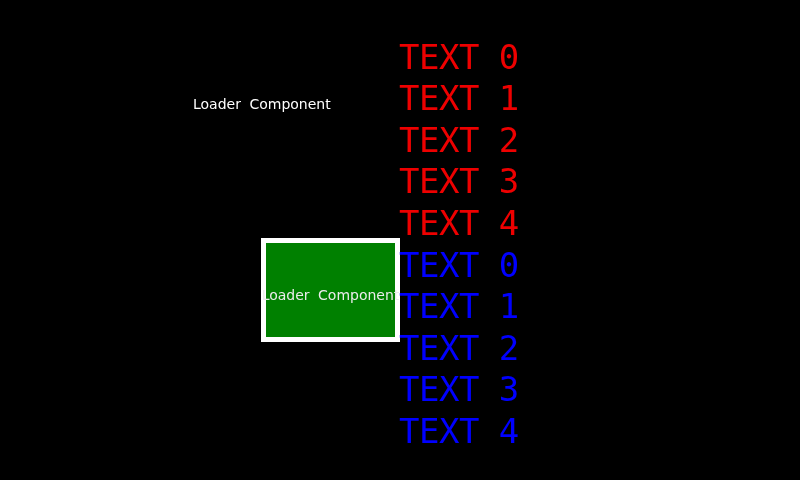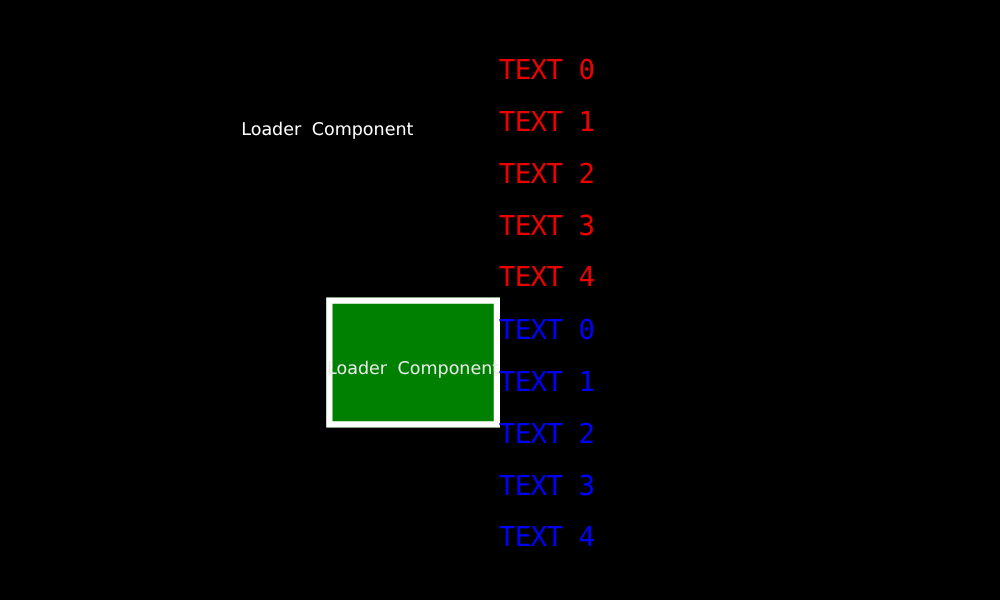--- a/index.html
+++ b/index.html
@@ -51,21 +51,21 @@
   .text-column {
     position: absolute;
     left: 399px;
     top: 36px;
   }
   .text-line {
     height: 41.56px;
     display: flex;
     align-items: center;
     font-family: "DejaVu Sans Mono", monospace;
-    font-size: 22px;
+    font-size: 34px;
     letter-spacing: -0.5px;
     white-space: nowrap;
   }
   .text-line.red  { color: var(--red, #ee0000); }
   .text-line.blue { color: var(--blue, #0000ff); }
 </style>
 </head>
 <body>
 
 <div class="screen">

